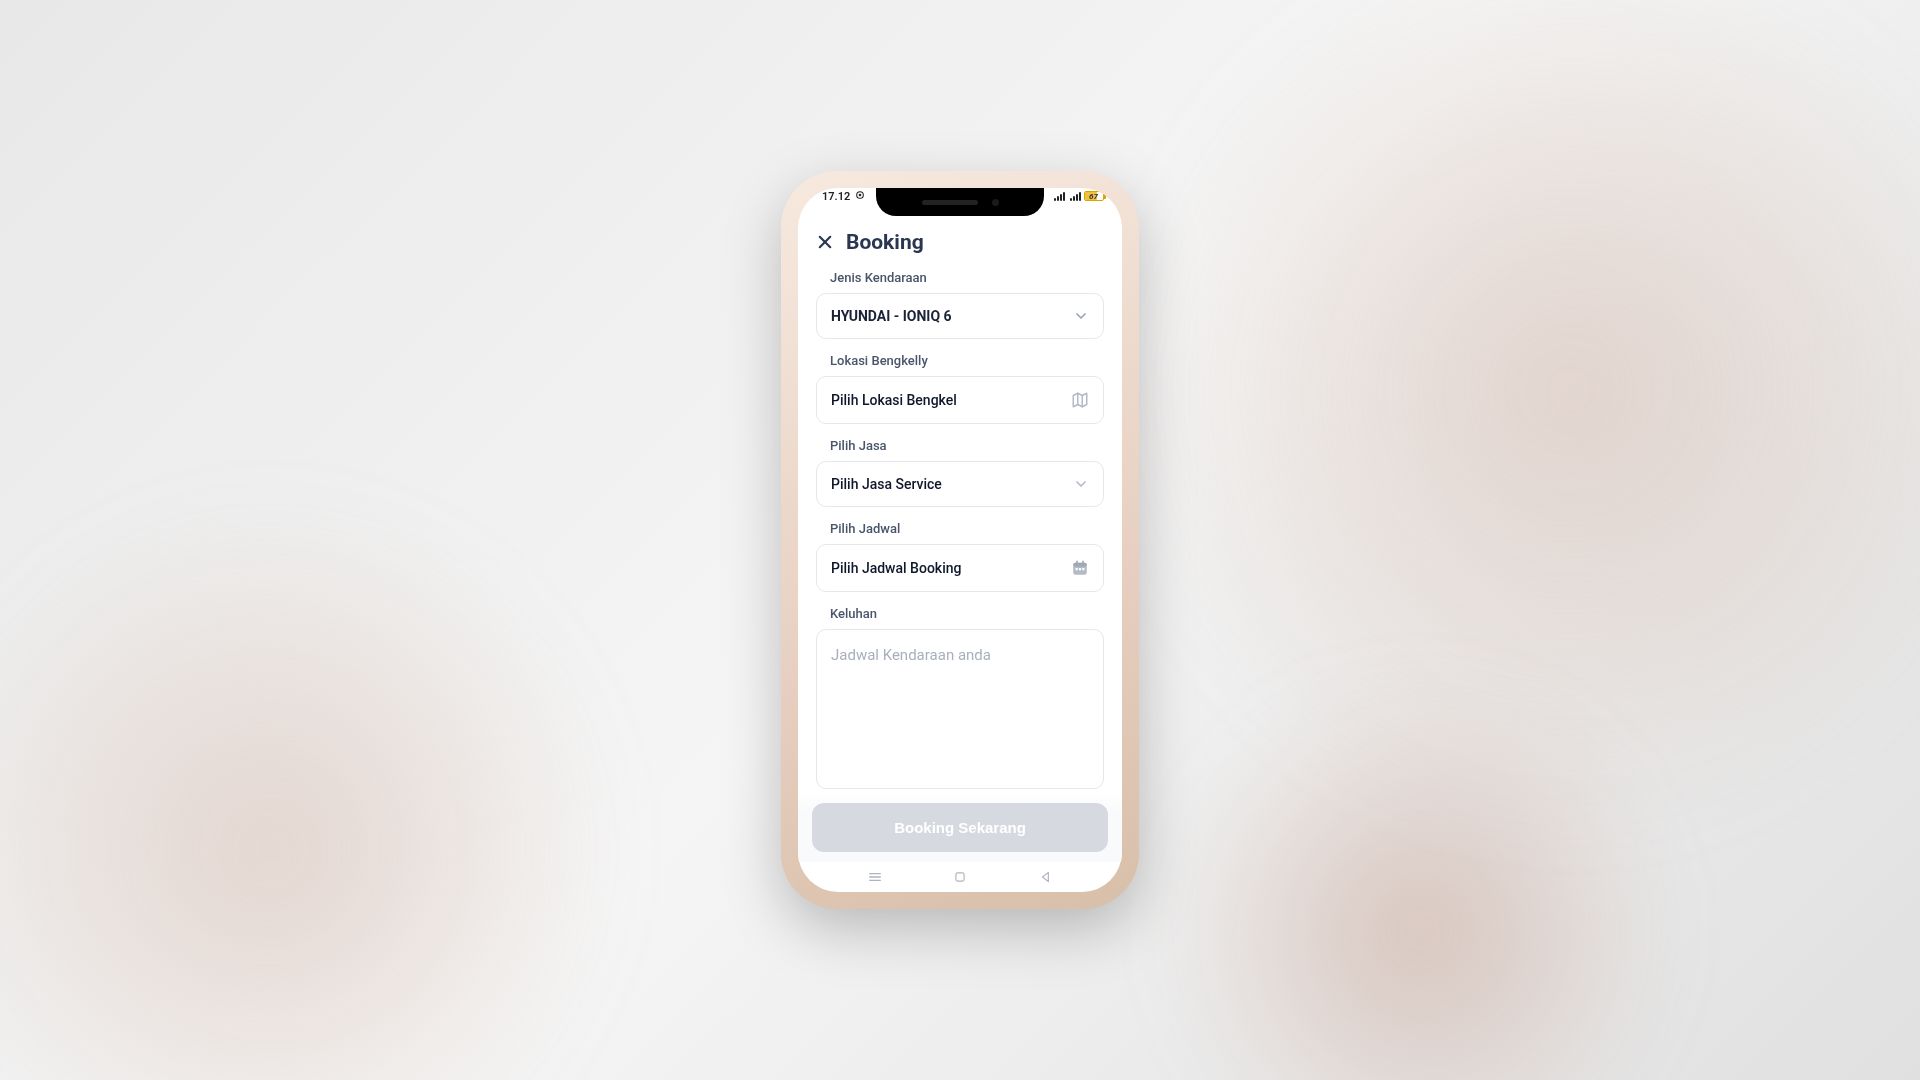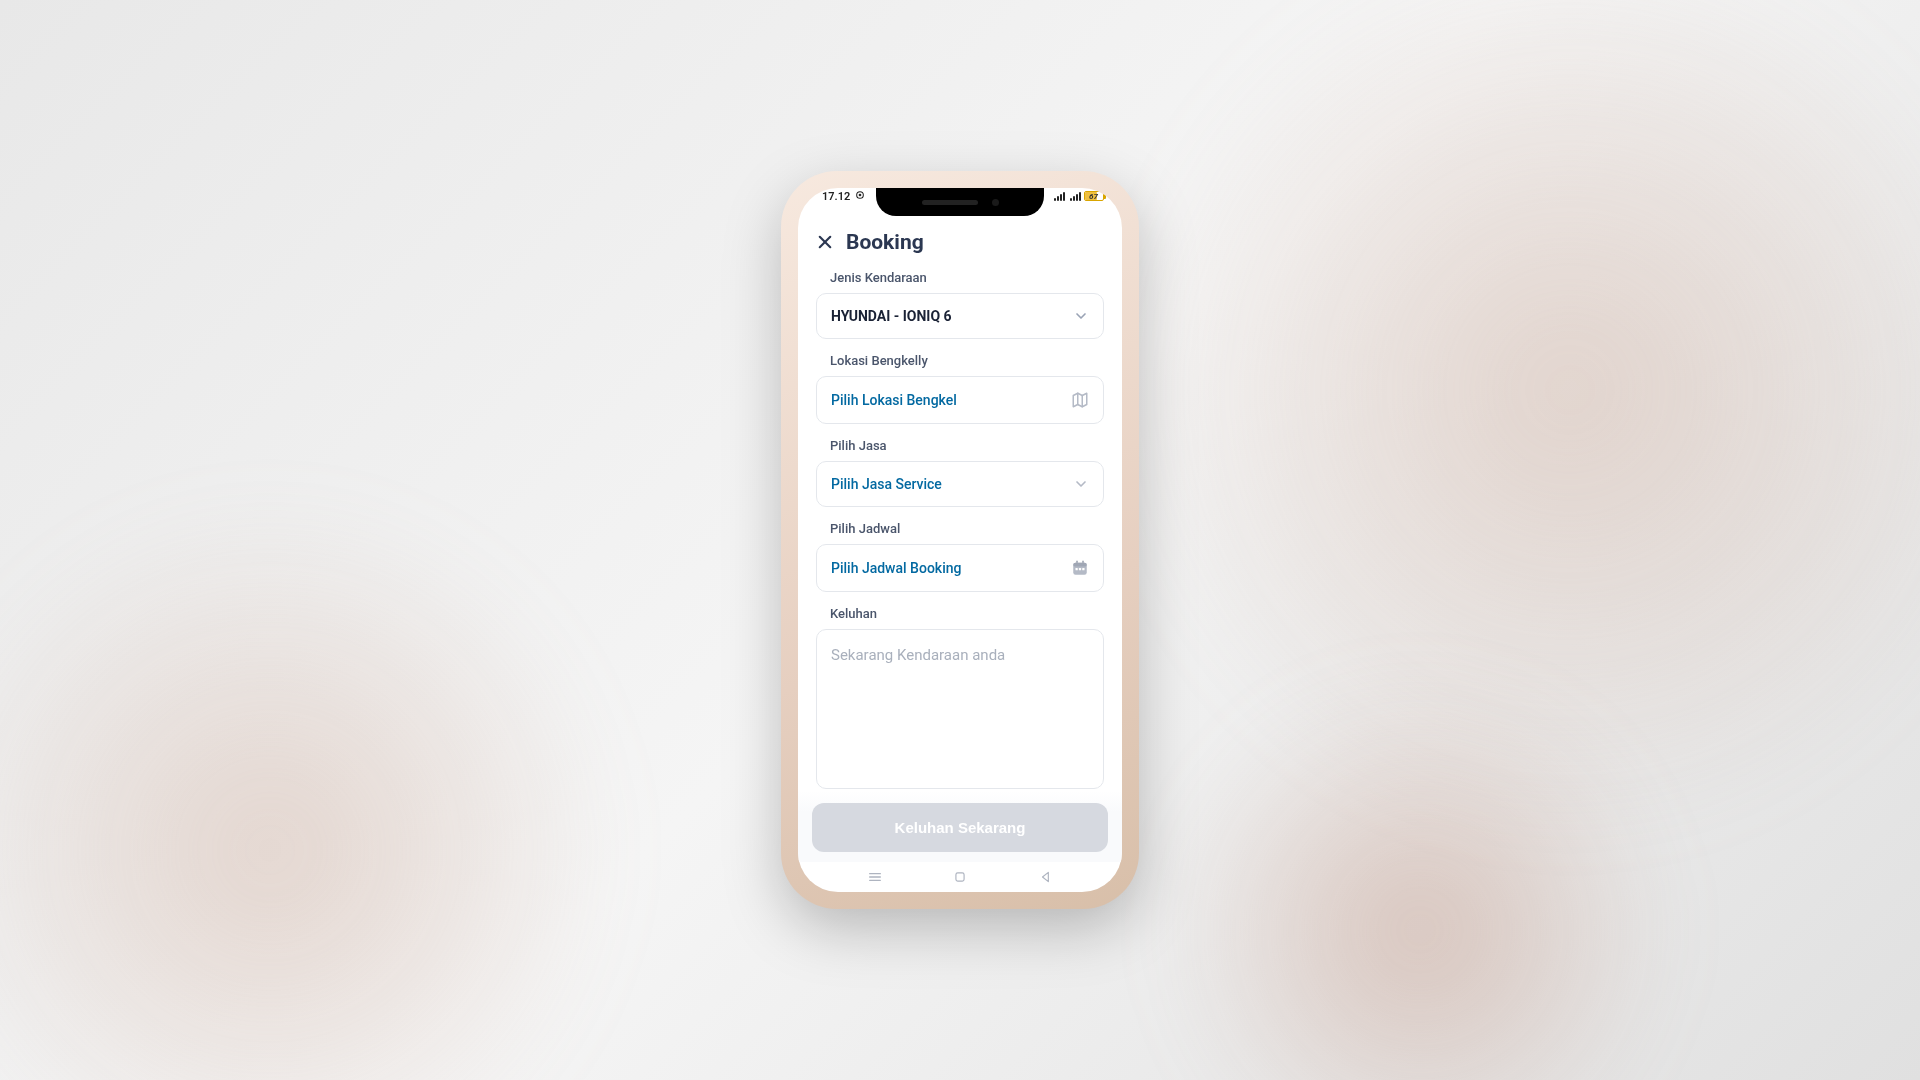--- a/index.html
+++ b/index.html
@@ -139,21 +139,21 @@
       padding: 14px 14px;
       display: flex;
       align-items: center;
       justify-content: space-between;
       background: #fff;
       cursor: pointer;
       font-size: 14px;
       gap: 8px;
     }
     .field-value { font-weight: 700; color: #1a2235; }
-    .field-placeholder { color: #0369a1; font-weight: 500; }
+    .field-placeholder { color: #0f172a; font-weight: 500; }
     .field-icon { color: #b4bac6; display:flex; align-items:center; }
     .textarea-box {
       width: 100%;
       border: 1px solid #e4e7ec;
       border-radius: 10px;
       padding: 16px 14px;
       min-height: 160px;
       font-size: 15px;
       color: #a9b0bc;
       background: #fff;
@@ -292,28 +292,28 @@
                 <rect x="10.5" y="12" width="3" height="3" rx="0.5" fill="#fff"></rect>
                 <rect x="15" y="12" width="3" height="3" rx="0.5" fill="#fff"></rect>
               </svg>
           </span>
         </div>
       </div>
 
       <div class="field-group" style="margin-bottom:4px;">
         <div class="field-label">Keluhan</div>
         <div class="textarea-box">
-          <span>Sekarang Kendaraan anda</span>
+          <span>Jadwal Kendaraan anda</span>
         </div>
       </div>
 
     </div>
 
     <div class="bottom-area">
-      <button class="submit-btn">Keluhan Sekarang</button>
+      <button class="submit-btn">Booking Sekarang</button>
     </div>
 
     <div class="android-nav">
       <div class="nbtn">
         <svg width="16" height="16" viewBox="0 0 24 24" fill="none" stroke="#aeb4c0" stroke-width="2" stroke-linecap="round">
             <line x1="4" y1="7" x2="20" y2="7"></line>
             <line x1="4" y1="12" x2="20" y2="12"></line>
             <line x1="4" y1="17" x2="20" y2="17"></line>
           </svg>
       </div>

